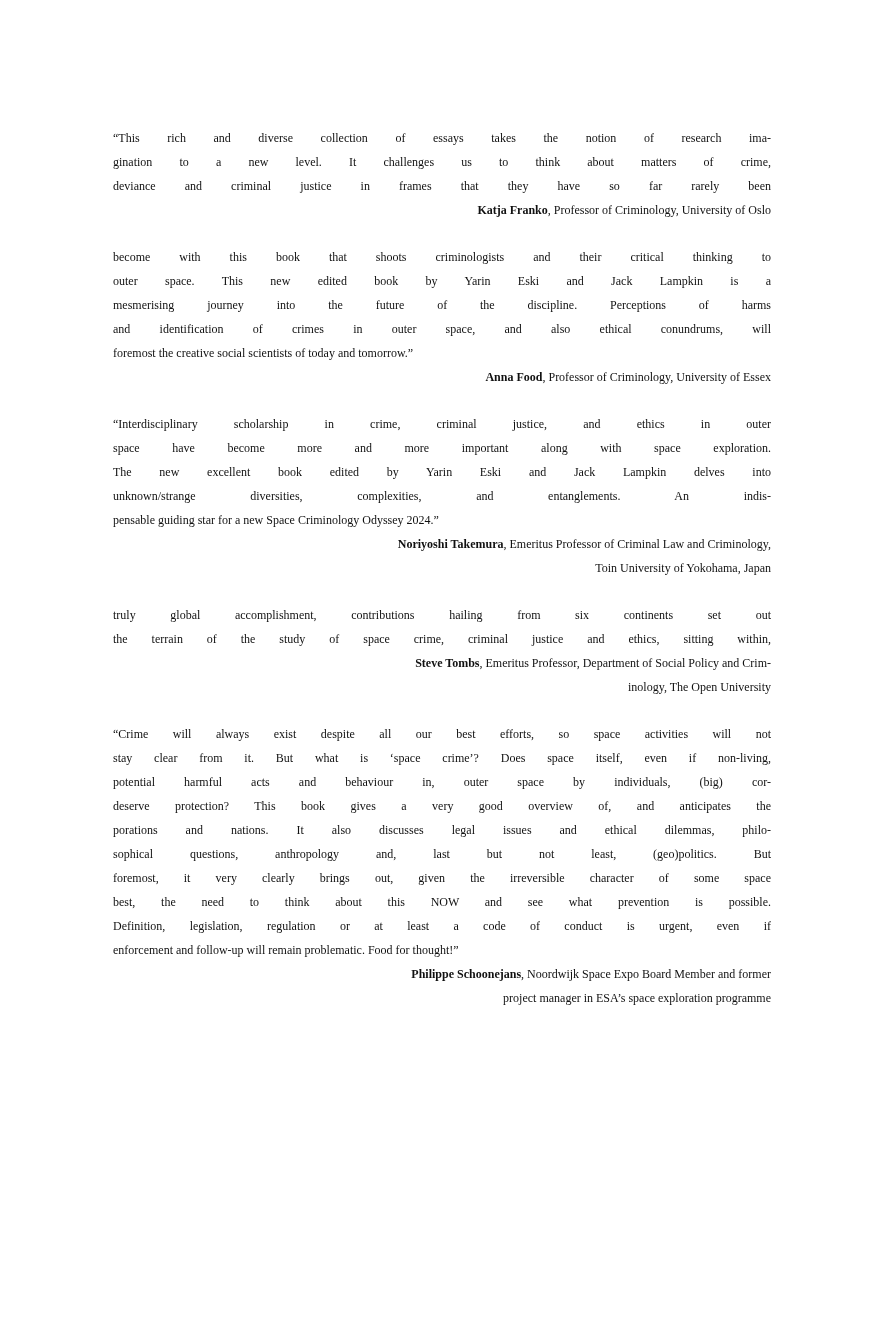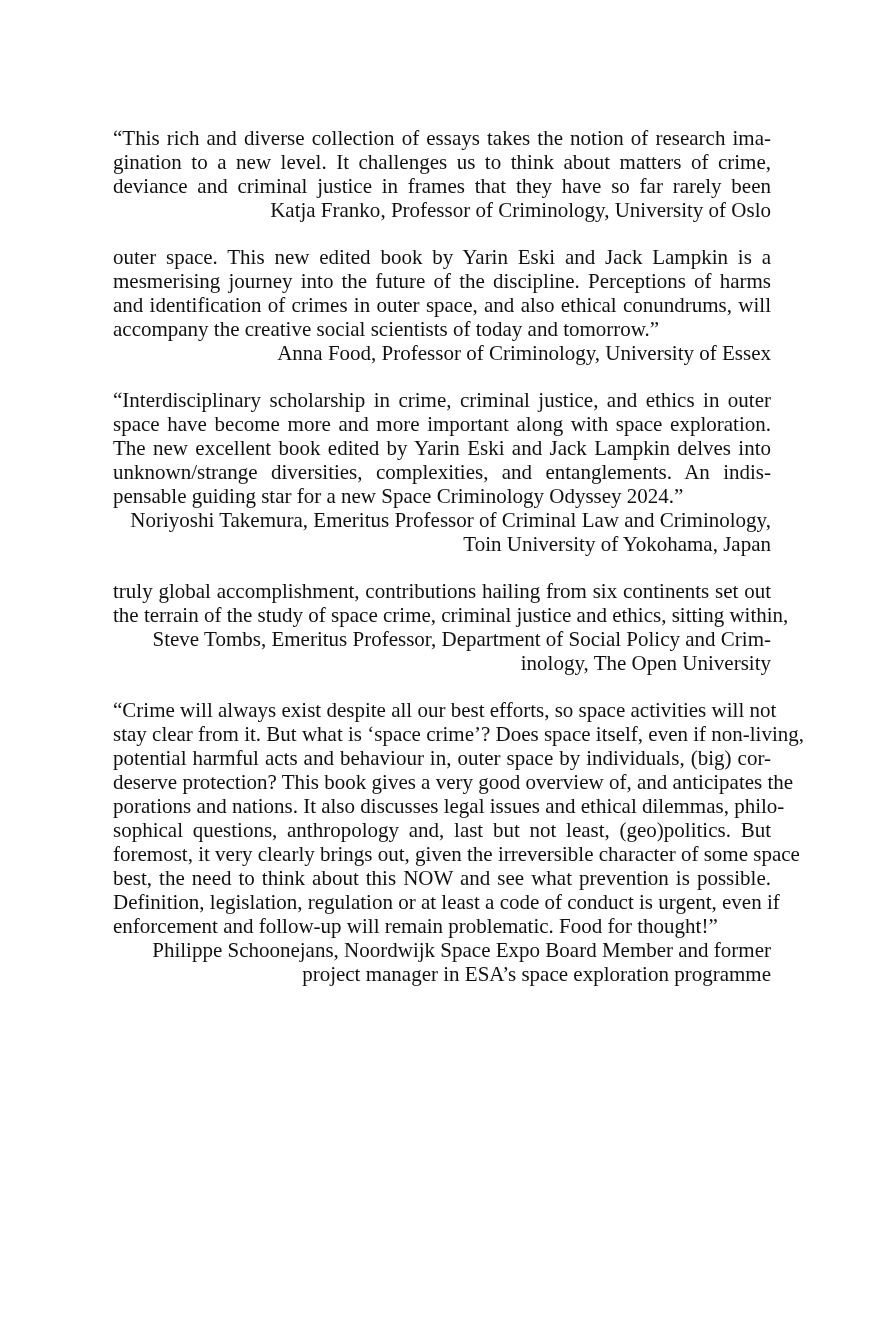--- a/index.html
+++ b/index.html
@@ -1,27 +1,27 @@
 <!DOCTYPE html>
 <html><head>
 <meta charset="utf-8">
 <style>
   html, body { margin:0; padding:0; background:#ffffff; }
   body { width:884px; height:1327px; position:relative; overflow:hidden; }
   .page {
     position:absolute; left:113px; top:126px; width:658px;
     font-family: "Liberation Serif", "DejaVu Serif", serif;
-    font-size:21px; line-height:24px; color:#111;
+    font-size:12px; line-height:24px; color:#111;
   }
   .quote { text-align:justify; margin:0; hyphens:manual; }
   .quote .ln { display:block; text-align:justify; text-align-last:justify; white-space:nowrap; }
   .quote .ln.last { text-align-last:left; }
   .attr { text-align:right; margin:0; }
   .attr .ln { display:block; }
-  .attr .name { font-weight:normal; }
+  .attr .name { font-weight:bold; }
   .attr .role { }
   .block { margin-bottom:23px; }
   .block + .block { }
 </style>
 </head>
 <body>
 
 <div class="page">
 
   <div class="block">
@@ -30,24 +30,25 @@
       <span class="ln">gination to a new level. It challenges us to think about matters of crime,</span>
       <span class="ln">deviance and criminal justice in frames that they have so far rarely been</span>
     </p>
     <p class="attr">
       <span class="ln"><span class="name">Katja Franko</span>, <span class="role">Professor of Criminology, University of Oslo</span></span>
     </p>
   </div>
 
   <div class="block">
     <p class="quote">
+      <span class="ln">become with this book that shoots criminologists and their critical thinking to</span>
       <span class="ln">outer space. This new edited book by Yarin Eski and Jack Lampkin is a</span>
       <span class="ln">mesmerising journey into the future of the discipline. Perceptions of harms</span>
       <span class="ln">and identification of crimes in outer space, and also ethical conundrums, will</span>
-      <span class="ln last">accompany the creative social scientists of today and tomorrow.”</span>
+      <span class="ln last">foremost the creative social scientists of today and tomorrow.”</span>
     </p>
     <p class="attr">
       <span class="ln"><span class="name">Anna Food</span>, <span class="role">Professor of Criminology, University of Essex</span></span>
     </p>
   </div>
 
   <div class="block">
     <p class="quote">
       <span class="ln">“Interdisciplinary scholarship in crime, criminal justice, and ethics in outer</span>
       <span class="ln">space have become more and more important along with space exploration.</span>

